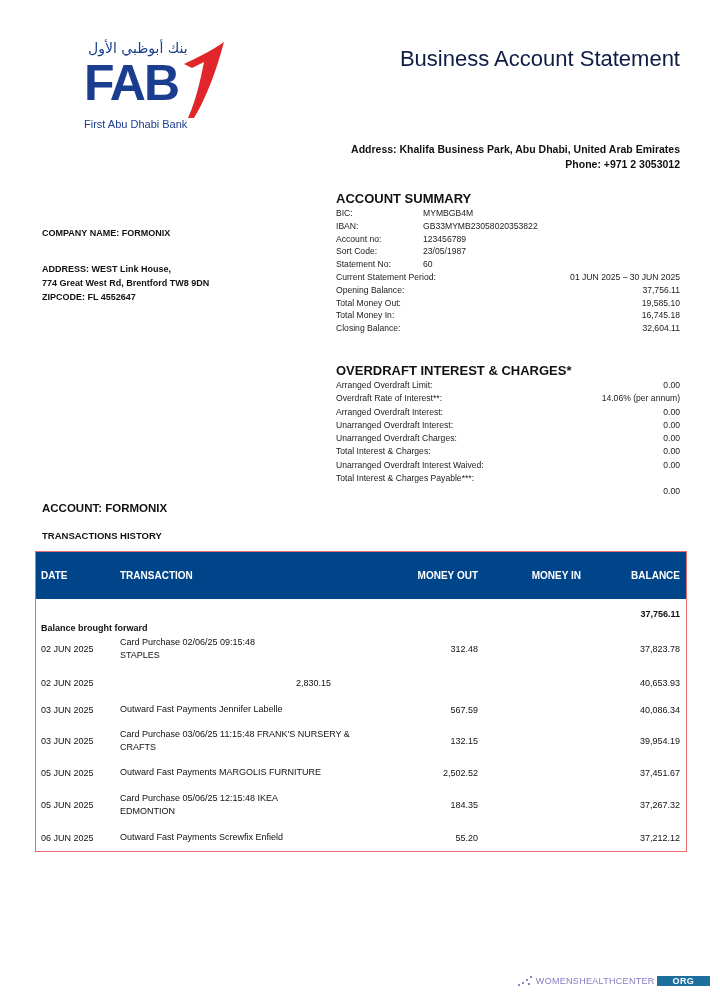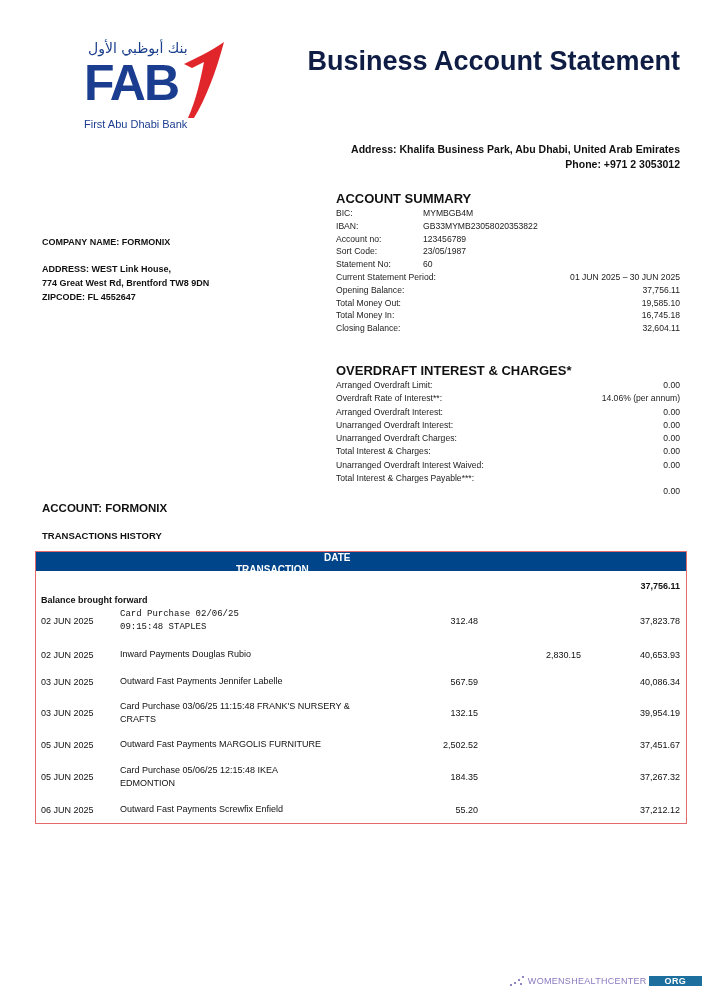--- a/index.html
+++ b/index.html
@@ -5,47 +5,47 @@
     * { box-sizing: border-box; margin: 0; padding: 0; }
     html, body { width: 720px; height: 1000px; background: #ffffff; }
     body { position: relative; font-family: "Liberation Sans", sans-serif; color: #111; overflow: hidden; }
 
     .logo { position: absolute; left: 34px; top: 40px; width: 150px; height: 92px; margin-left: 48px; }
     .logo .arabic { position: absolute; left: 6px; top: 0; font-size: 14px; color: #1a3f8c; font-family: "DejaVu Sans", sans-serif; letter-spacing: 0; direction: rtl; }
     .logo .fab { position: absolute; left: 2px; top: 14px; font-size: 50px; font-weight: bold; color: #1b3d8f; letter-spacing: -2px; font-family: "Liberation Sans", sans-serif; line-height: 58px; }
     .logo svg { position: absolute; left: 100px; top: 2px; }
     .logo .bankname { position: absolute; left: 2px; top: 78px; font-size: 11px; color: #1b3d8f; white-space: nowrap; }
 
-    .doc-title { position: absolute; right: 40px; top: 46px; font-size: 27px; font-weight: bold; color: #0f1d45; white-space: nowrap; }
+    .doc-title { position: absolute; right: 40px; top: 46px; font-size: 22px; font-weight: normal; color: #0f1d45; white-space: nowrap; }
 
     .bank-address { position: absolute; right: 40px; top: 142px; font-size: 10.5px; font-weight: bold; text-align: right; line-height: 15px; white-space: nowrap; }
 
     .section-title { position: absolute; left: 336px; font-size: 13px; font-weight: bold; color: #111; white-space: nowrap; }
     .kv { position: absolute; left: 336px; right: 40px; font-size: 8.6px; line-height: 12.8px; color: #222; }
     .kv .row { display: flex; position: relative; height: 12.8px; }
     .kv .k { white-space: nowrap; }
     .kv .v-mid { position: absolute; left: 87px; white-space: nowrap; }
     .kv .v-right { margin-left: auto; white-space: nowrap; }
 
     .company { position: absolute; left: 42px; font-size: 9px; font-weight: bold; line-height: 14px; white-space: nowrap; }
 
     .account-title { position: absolute; left: 42px; top: 502px; font-size: 11.5px; font-weight: bold; }
     .history-title { position: absolute; left: 42px; top: 530px; font-size: 9.5px; font-weight: bold; }
 
     .tx-table { position: absolute; left: 35px; top: 551px; width: 652px; border: 1.5px solid #e36b6b; }
-    .tx-head { display: flex; align-items: center; height: 19px; background: #00448a; color: #fff; font-size: 10px; font-weight: bold; flex-direction: column; }
+    .tx-head { display: flex; align-items: center; height: 47px; background: #00448a; color: #fff; font-size: 10px; font-weight: bold; }
     .tx-row { display: flex; align-items: center; font-size: 9px; color: #111; }
     .c-date { width: 84px; padding-left: 5px; white-space: nowrap; }
     .c-tx { width: 250px; white-space: normal; line-height: 13px; }
     .c-out { width: 108px; text-align: right; white-space: nowrap; }
     .c-in { width: 103px; text-align: right; white-space: nowrap; }
     .c-bal { flex: 1; text-align: right; padding-right: 6px; white-space: nowrap; }
     .bbf { font-weight: bold; }
 
-    .watermark { position: absolute; right: 18px; top: 976px; display: flex; align-items: flex-end; font-size: 9px; color: #8a7bbf; letter-spacing: 0.3px; }
+    .watermark { position: absolute; right: 10px; top: 976px; display: flex; align-items: flex-end; font-size: 9px; color: #8a7bbf; letter-spacing: 0.3px; }
     .watermark .org { background: #1d6f9e; color: #fff; font-weight: bold; padding: 0 16px; margin-left: 2px; font-size: 9px; }
     .watermark .dots { width: 16px; height: 10px; position: relative; margin-right: 2px; }
     .watermark .dots i { position: absolute; width: 2px; height: 2px; border-radius: 1px; background: #6a5bb0; }
   </style>
 </head>
 <body>
 
 <div class="logo">
   <span class="arabic">بنك أبوظبي الأول</span>
   <span class="fab">FAB</span>
@@ -55,21 +55,21 @@
   <span class="bankname">First Abu Dhabi Bank</span>
 </div>
 
 <div class="doc-title">Business Account Statement</div>
 
 <div class="bank-address">
   <div>Address: Khalifa Business Park, Abu Dhabi, United Arab Emirates</div>
   <div>Phone: +971 2 3053012</div>
 </div>
 
-<div class="company" style="top:235px;">COMPANY NAME: FORMONIX</div>
+<div class="company" style="top:226px;">COMPANY NAME: FORMONIX</div>
 <div class="company" style="top:262px;">
   <div>ADDRESS: WEST Link House,</div>
   <div>774 Great West Rd, Brentford TW8 9DN</div>
   <div>ZIPCODE: FL 4552647</div>
 </div>
 
 <div class="section-title" style="top:191px;">ACCOUNT SUMMARY</div>
 <div class="kv" style="top:207px;">
   <div class="row">
       <span class="k">BIC:</span>
@@ -162,28 +162,27 @@
   </div>
 
   <div class="tx-row bbf" style="height:30px;">
     <div class="c-date" style="width:442px;margin-top:27px;">Balance brought forward</div>
     <div class="c-in"></div>
     <div class="c-bal">37,756.11</div>
   </div>
 
   <div class="tx-row" style="height:40px;">
     <div class="c-date">02 JUN 2025</div>
-    <div class="c-tx" style="padding-right:90px;font-family:Liberation Mono, monospace;">Card Purchase 02/06/25 09:15:48 STAPLES</div>
+    <div class="c-tx" style="padding-right:90px;">Card Purchase 02/06/25 09:15:48 STAPLES</div>
     <div class="c-out">312.48</div>
     <div class="c-in"></div>
     <div class="c-bal">37,823.78</div>
   </div>
   <div class="tx-row" style="height:27px;">
     <div class="c-date">02 JUN 2025</div>
-    <div class="c-tx">Inward Payments Douglas Rubio</div>
     <div class="c-out"></div>
     <div class="c-in">2,830.15</div>
     <div class="c-bal">40,653.93</div>
   </div>
   <div class="tx-row" style="height:27px;">
     <div class="c-date">03 JUN 2025</div>
     <div class="c-tx">Outward Fast Payments Jennifer Labelle</div>
     <div class="c-out">567.59</div>
     <div class="c-in"></div>
     <div class="c-bal">40,086.34</div>

